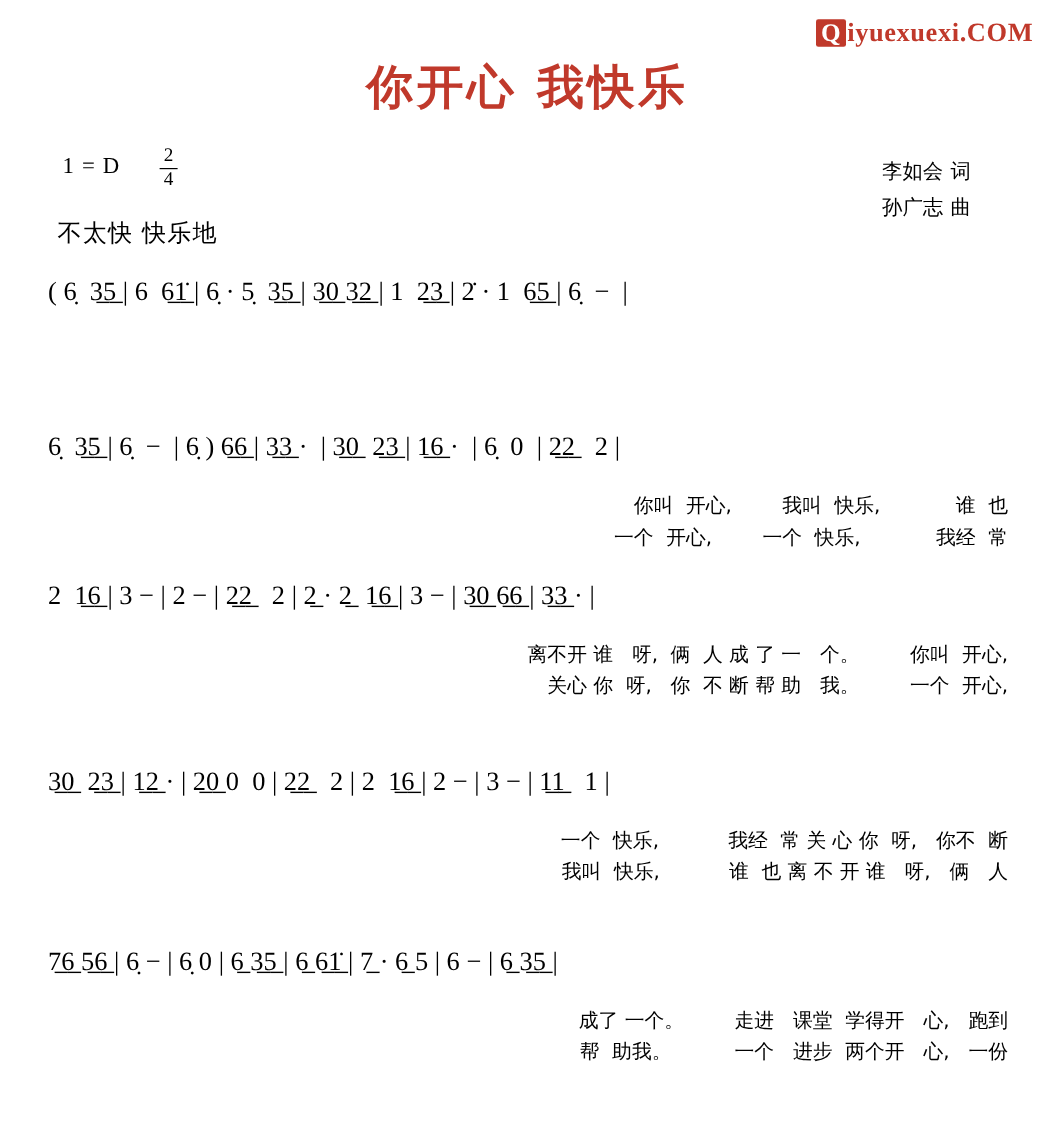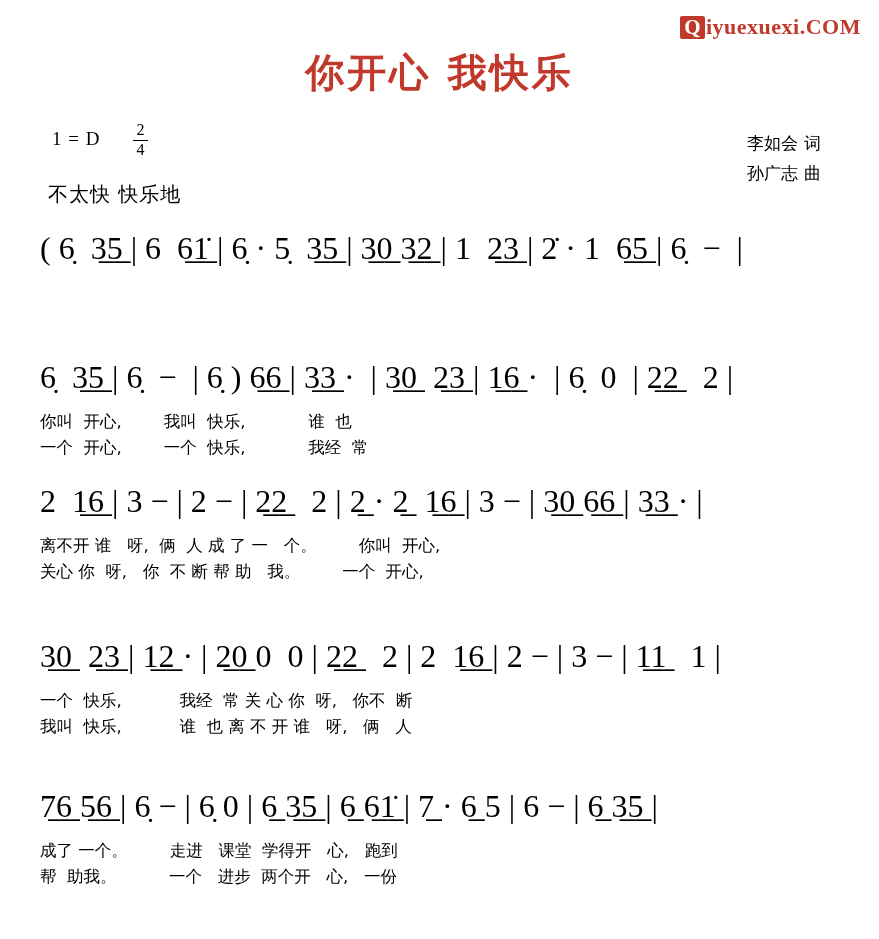--- a/index.html
+++ b/index.html
@@ -86,59 +86,59 @@
     left: 48px;
     font-family: "DejaVu Sans", sans-serif;
     font-size: 20px;
     letter-spacing: 1px;
     white-space: nowrap;
   }
 
   .credits {
     position: absolute;
     top: 128px;
-    right: 58px;
+    right: 70px;
     font-family: "DejaVu Sans", sans-serif;
     font-size: 17px;
     line-height: 30px;
     text-align: left;
     white-space: nowrap;
   }
   .credits .role { margin-left: 6px; }
 
   
   .system {
     position: absolute;
     left: 40px;
     width: 800px;
   }
   .notes-line {
     font-family: "Liberation Serif", serif;
-    font-size: 32px;
+    font-size: 22px;
     letter-spacing: 0px;
     white-space: pre;
     line-height: 1;
   }
   .lyric-line {
     font-family: "DejaVu Sans", sans-serif;
     font-size: 16.5px;
     white-space: pre;
     line-height: 26px;
     letter-spacing: 0px;
   }
   .lyric-line.second { }
 
   .sys1 { top: 232px; }
   .sys2 { top: 340px; margin-top: 21px; }
   .sys3 { top: 485px; }
   .sys4 { top: 640px; }
   .sys5 { top: 790px; }
 
   .system .notes-line { height: 44px; }
-  .system .lyric-wrap { margin-top: 4px; }
+  .system .lyric-wrap { margin-top: 4px; text-align: right; }
 </style>
 </head>
 <body>
 
 <div class="watermark">
   <span class="wm-q">Q</span><span class="wm-rest">iyuexuexi.COM</span>
 </div>
 
 <div class="title">你开心  我快乐</div>
 

